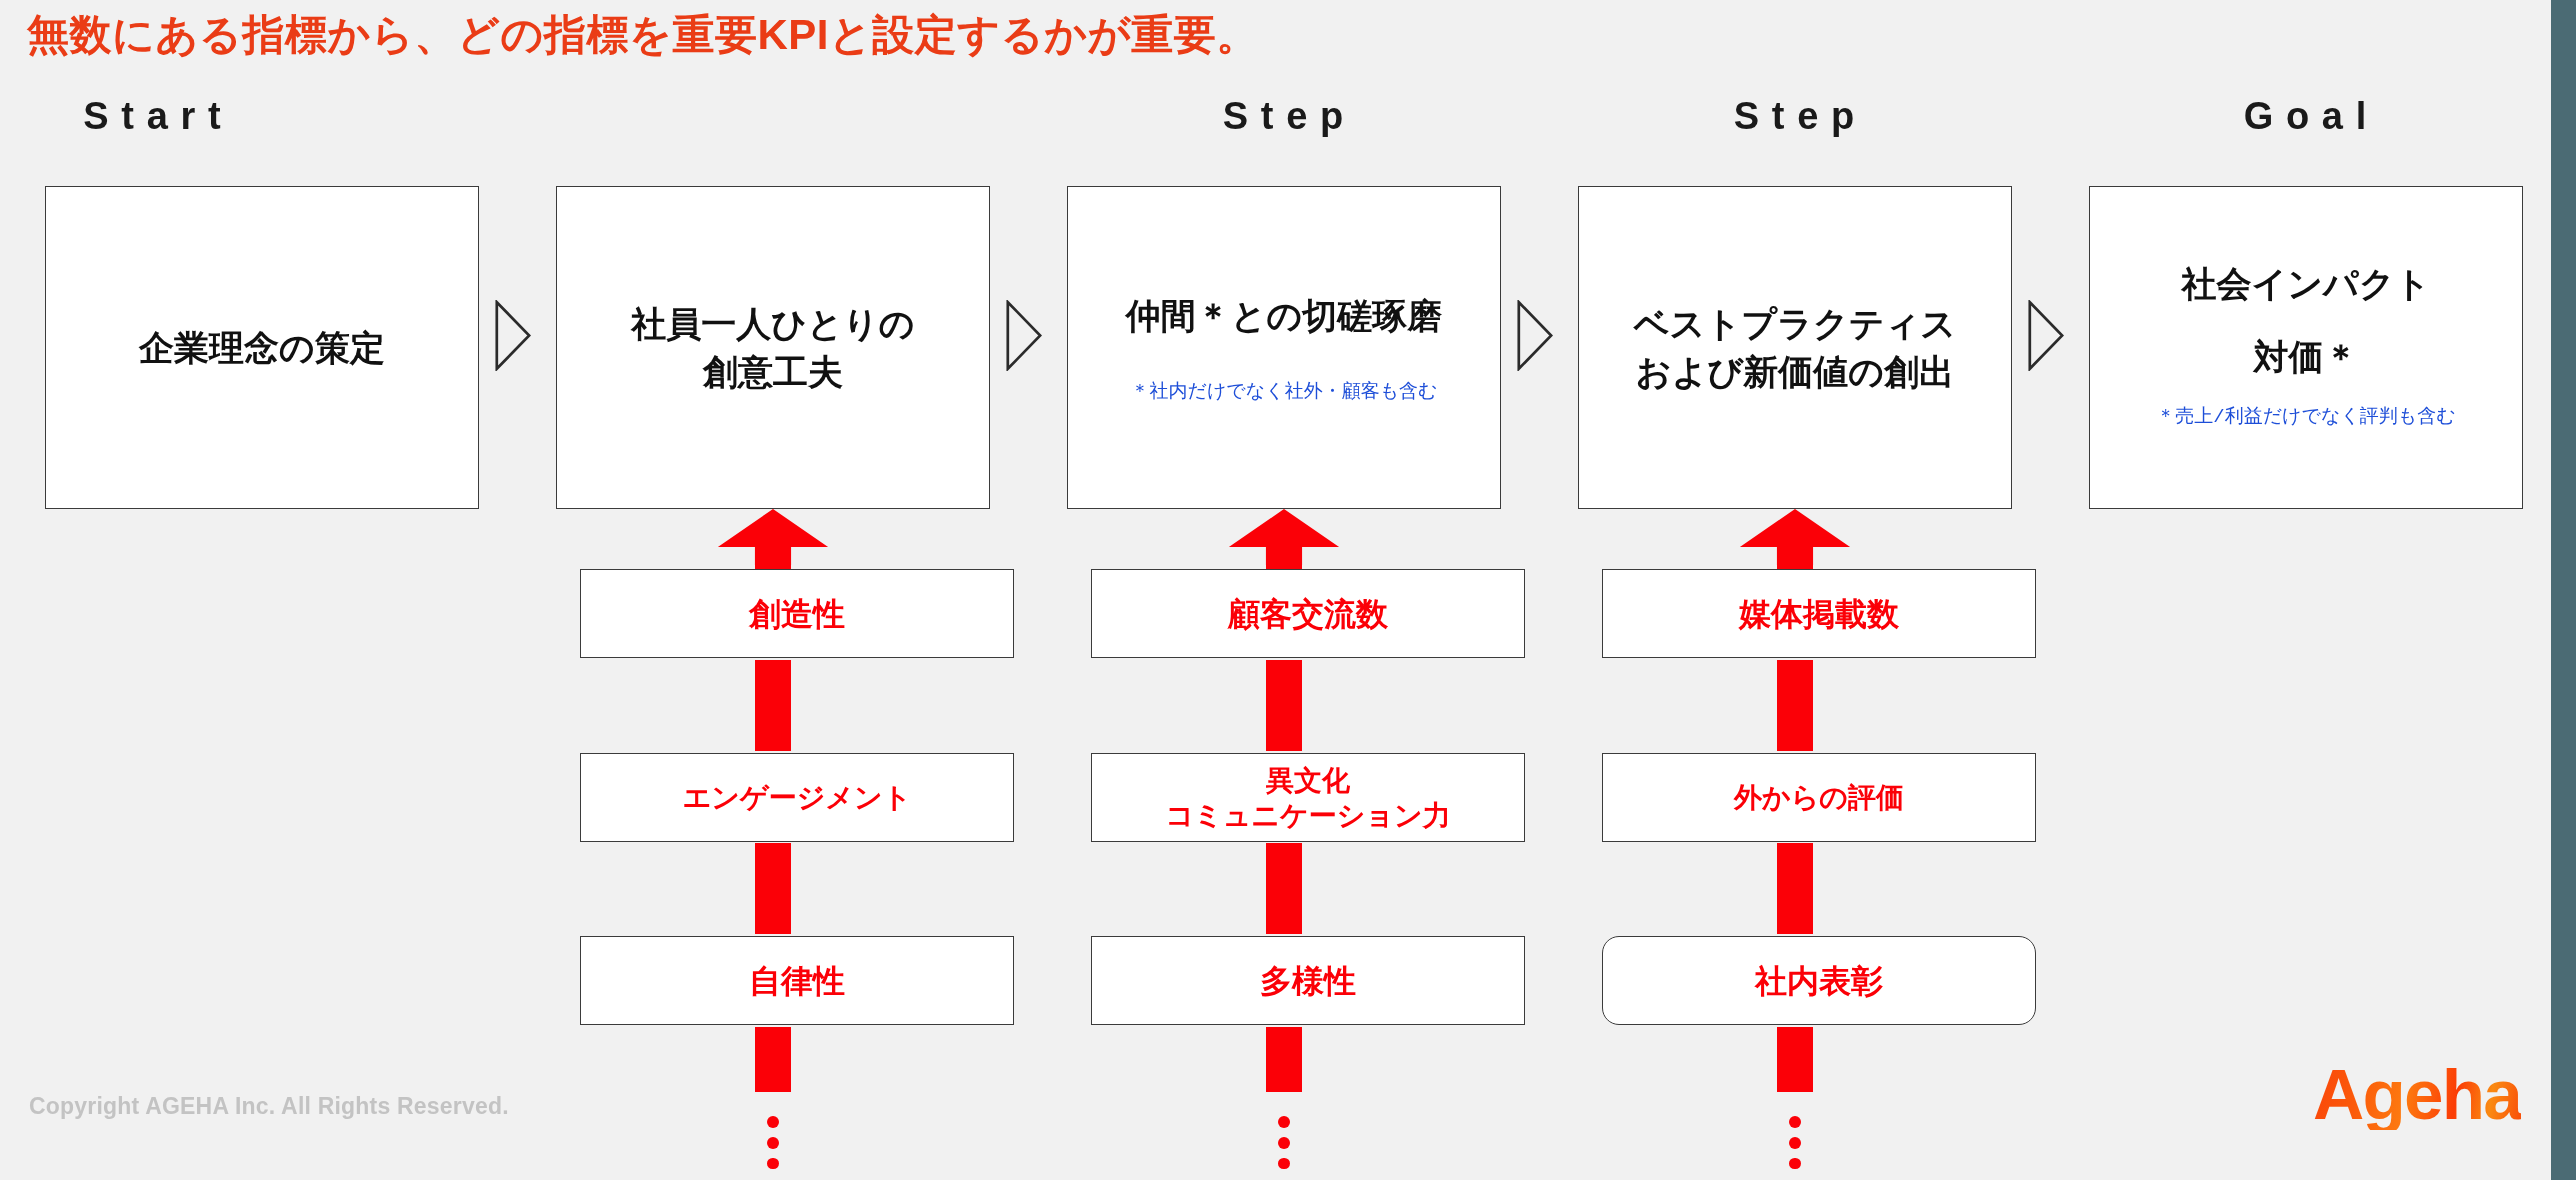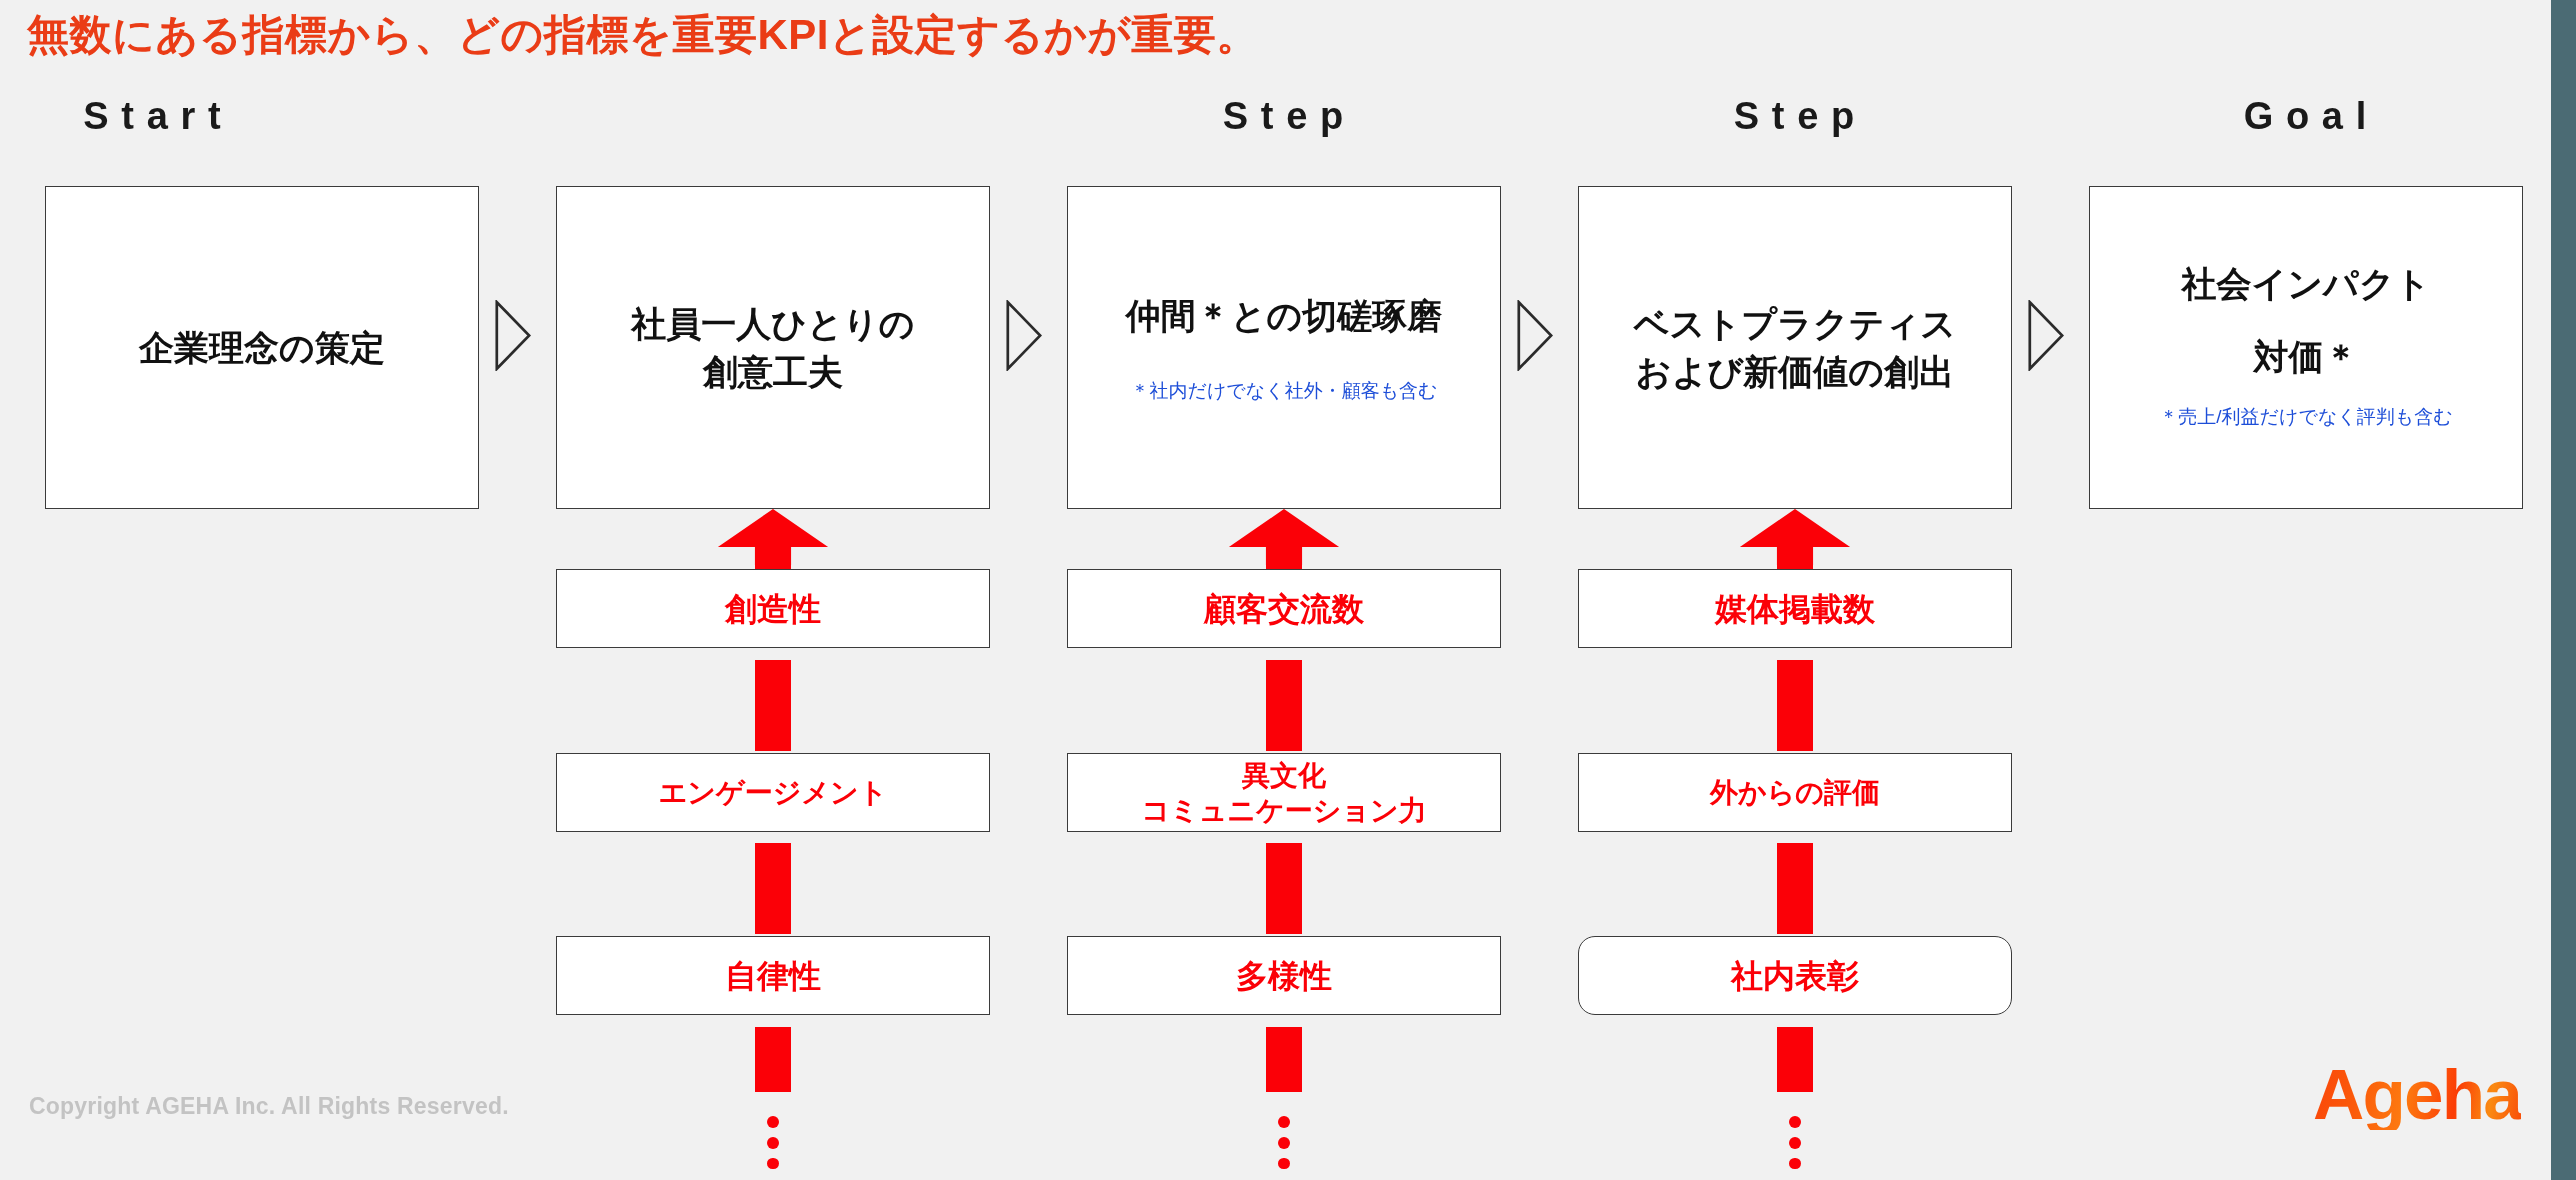--- a/index.html
+++ b/index.html
@@ -84,45 +84,46 @@
     margin-top: 31px;
     line-height: 1.2;
   }
   .top-box.goal .tb-main   { line-height: 1.0; }
   .top-box.goal .tb-sub {
     font-size: 35px;
     font-weight: bold;
     color: #111111;
     margin-top: 33px;
   }
-  .top-box.goal .tb-note { margin-top: 25.5px; }
+  .top-box.goal .tb-note { margin-top: 25.5px; font-family: Liberation Mono, monospace; }
   .top-box.step .tb-note { margin-top: 40px; }
 
   
   .tri-arrow {
     position: absolute;
     top: 300px;
     width: 36px;
     height: 71px;
   }
   .tri-arrow svg { display: block; }
 
   
   .kpi-box {
     position: absolute;
     width: 434px;
-    height: 79px;
+    height: 89px;
     background: #ffffff;
     border: 1.8px solid #3b3b3b;
     box-sizing: border-box;
     display: flex;
     align-items: center;
     justify-content: center;
     text-align: center;
     z-index: 3;
+    margin-left: 24px;
   }
   .kpi-box span {
     font-size: 32px;
     font-weight: bold;
     color: #fb0007;
     line-height: 1.25;
     white-space: pre-line;
   }
   .kpi-box.two-line span { font-size: 28px; }
 

